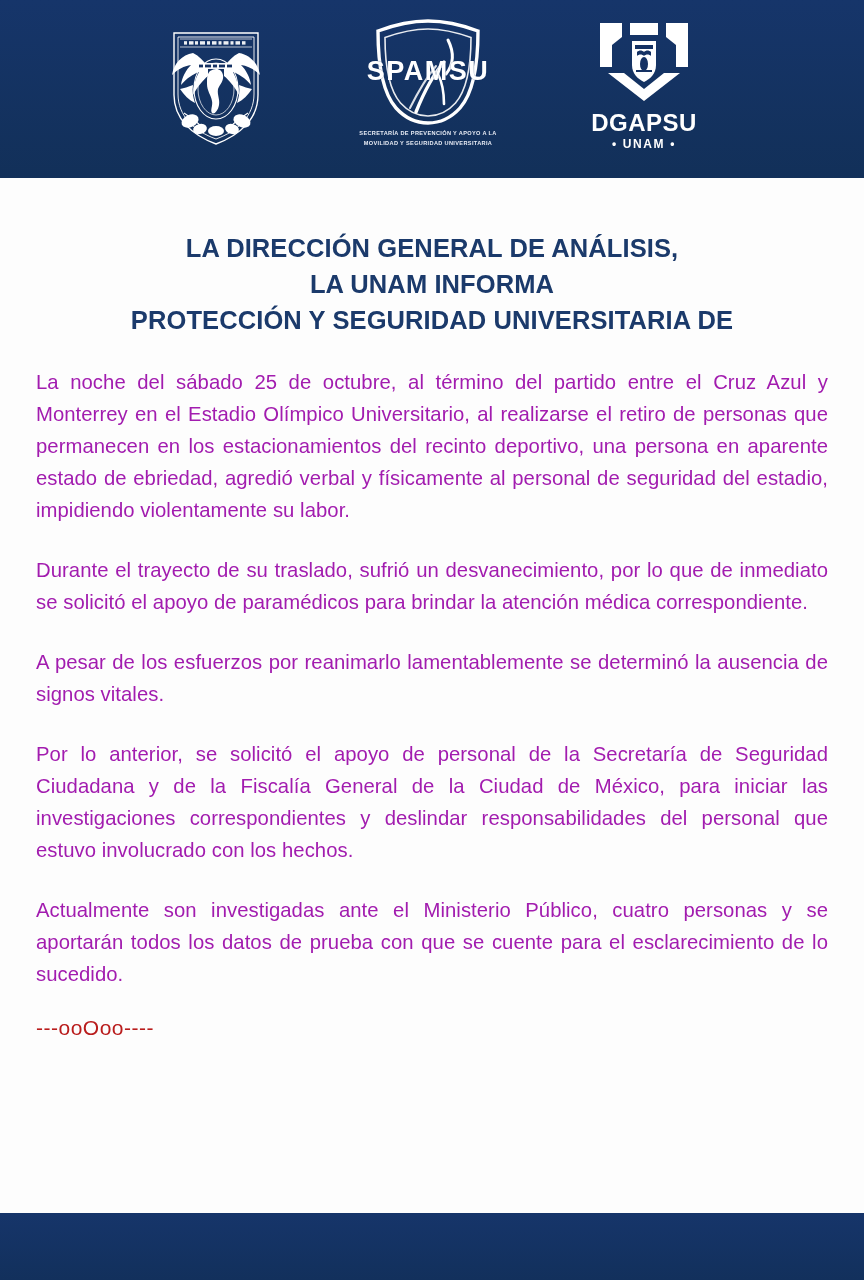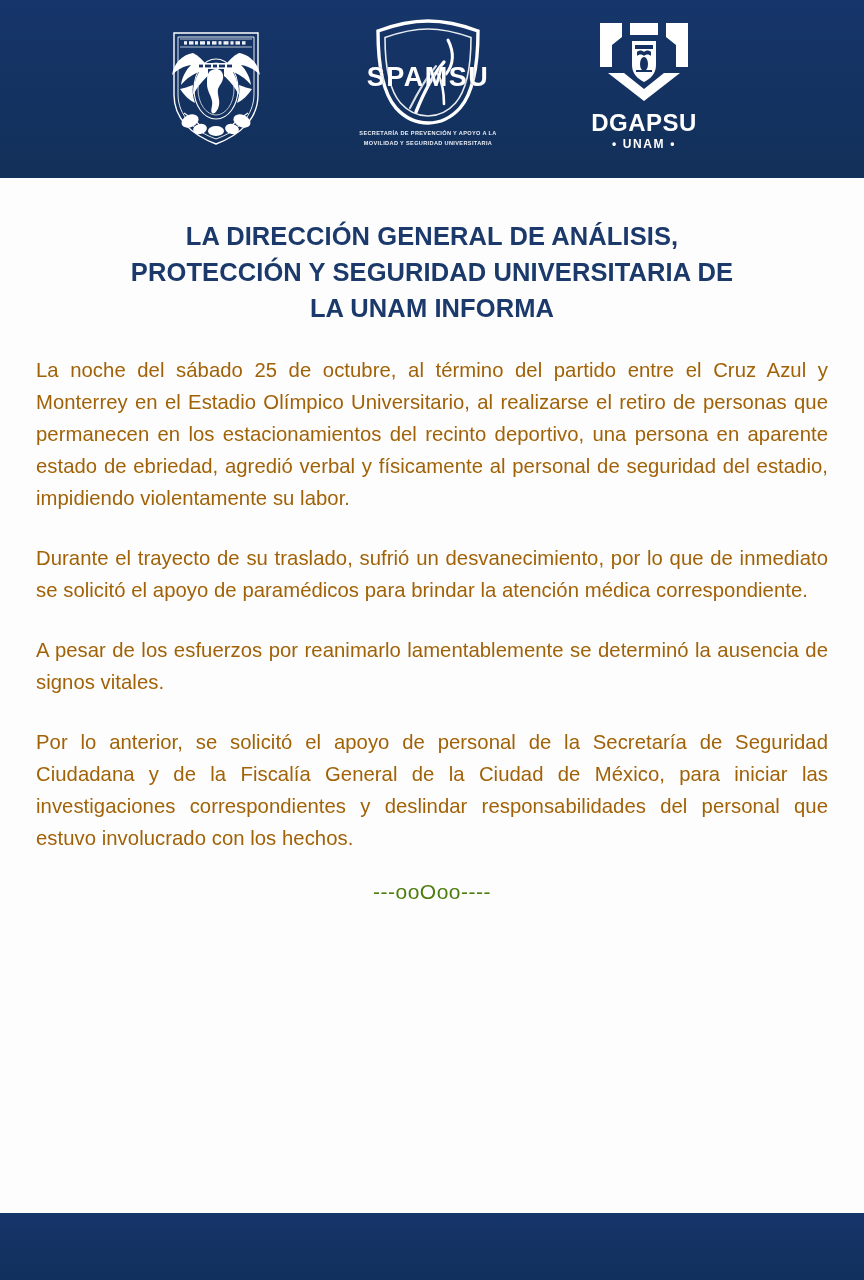--- a/index.html
+++ b/index.html
@@ -61,21 +61,21 @@
     justify-content: flex-start;
   }
   .spamsu-mark {
     position: relative;
     width: 124px;
     height: 110px;
   }
   .spamsu-mark svg { display: block; }
   .spamsu-word {
     position: absolute;
-    top: 48px;
+    top: 42px;
     left: 0;
     width: 100%;
     text-align: center;
     font-family: "Liberation Sans", sans-serif;
     font-weight: bold;
     font-size: 27px;
     letter-spacing: 1.5px;
     color: #ffffff;
     line-height: 1;
     text-shadow: 0 0 1px rgba(20,49,99,0.85);
@@ -123,50 +123,50 @@
 
   
   .content {
     flex: 1 1 auto;
     padding: 0 36px;
     box-sizing: border-box;
     background: #fdfdfd;
   }
 
   .title {
-    margin: 4px;
+    margin: 16px;
     padding-top: 36px;
     text-align: center;
     color: #1b3a6b;
     font-family: "Liberation Sans", sans-serif;
     font-weight: bold;
     font-size: 25.5px;
     line-height: 36px;
     letter-spacing: 0.1px;
   }
   .title .tline { display: block; }
 
   .body-text {
     margin-top: 28px;
   }
   .para {
     margin: 0 0 28px 0;
-    color: #a16207;
+    color: #a21caf;
     font-size: 20.3px;
     line-height: 32px;
     text-align: justify;
     text-justify: inter-word;
     letter-spacing: 0.05px;
   }
   .para:last-of-type { margin-bottom: 0; }
 
   .closing {
     margin-top: 26px;
-    text-align: center;
-    color: #4d7c0f;
+    text-align: left;
+    color: #b91c1c;
     font-size: 21px;
     letter-spacing: 0.5px;
   }
 
   
   .footer-band {
     width: 100%;
     height: 67px;
     background: #143163;
     background: linear-gradient(180deg, #16356a 0%, #12305c 100%);
@@ -290,29 +290,30 @@
       <div class="dgapsu-word">DGAPSU</div>
       <div class="dgapsu-unam">• UNAM •</div>
     </div>
 
   </div>
 
   <div class="content">
 
     <h1 class="title">
       <span class="tline">LA DIRECCIÓN GENERAL DE ANÁLISIS,</span>
+      <span class="tline">LA UNAM INFORMA</span>
       <span class="tline">PROTECCIÓN Y SEGURIDAD UNIVERSITARIA DE</span>
-      <span class="tline">LA UNAM INFORMA</span>
     </h1>
 
     <div class="body-text">
       <p class="para">La noche del sábado 25 de octubre, al término del partido entre el Cruz Azul y Monterrey en el Estadio Olímpico Universitario, al realizarse el retiro de personas que permanecen en los estacionamientos del recinto deportivo, una persona en aparente estado de ebriedad, agredió verbal y físicamente al personal de seguridad del estadio, impidiendo violentamente su labor.</p>
       <p class="para">Durante el trayecto de su traslado, sufrió un desvanecimiento, por lo que de inmediato se solicitó el apoyo de paramédicos para brindar la atención médica correspondiente.</p>
       <p class="para">A pesar de los esfuerzos por reanimarlo lamentablemente se determinó la ausencia de signos vitales.</p>
       <p class="para">Por lo anterior, se solicitó el apoyo de personal de la Secretaría de Seguridad Ciudadana y de la Fiscalía General de la Ciudad de México, para iniciar las investigaciones correspondientes y deslindar responsabilidades del personal que estuvo involucrado con los hechos.</p>
+      <p class="para">Actualmente son investigadas ante el Ministerio Público, cuatro personas y se aportarán todos los datos de prueba con que se cuente para el esclarecimiento de lo sucedido.</p>
     </div>
 
     <div class="closing">---ooOoo----</div>
 
   </div>
 
   <div class="footer-band"></div>
 
 </div>
 

